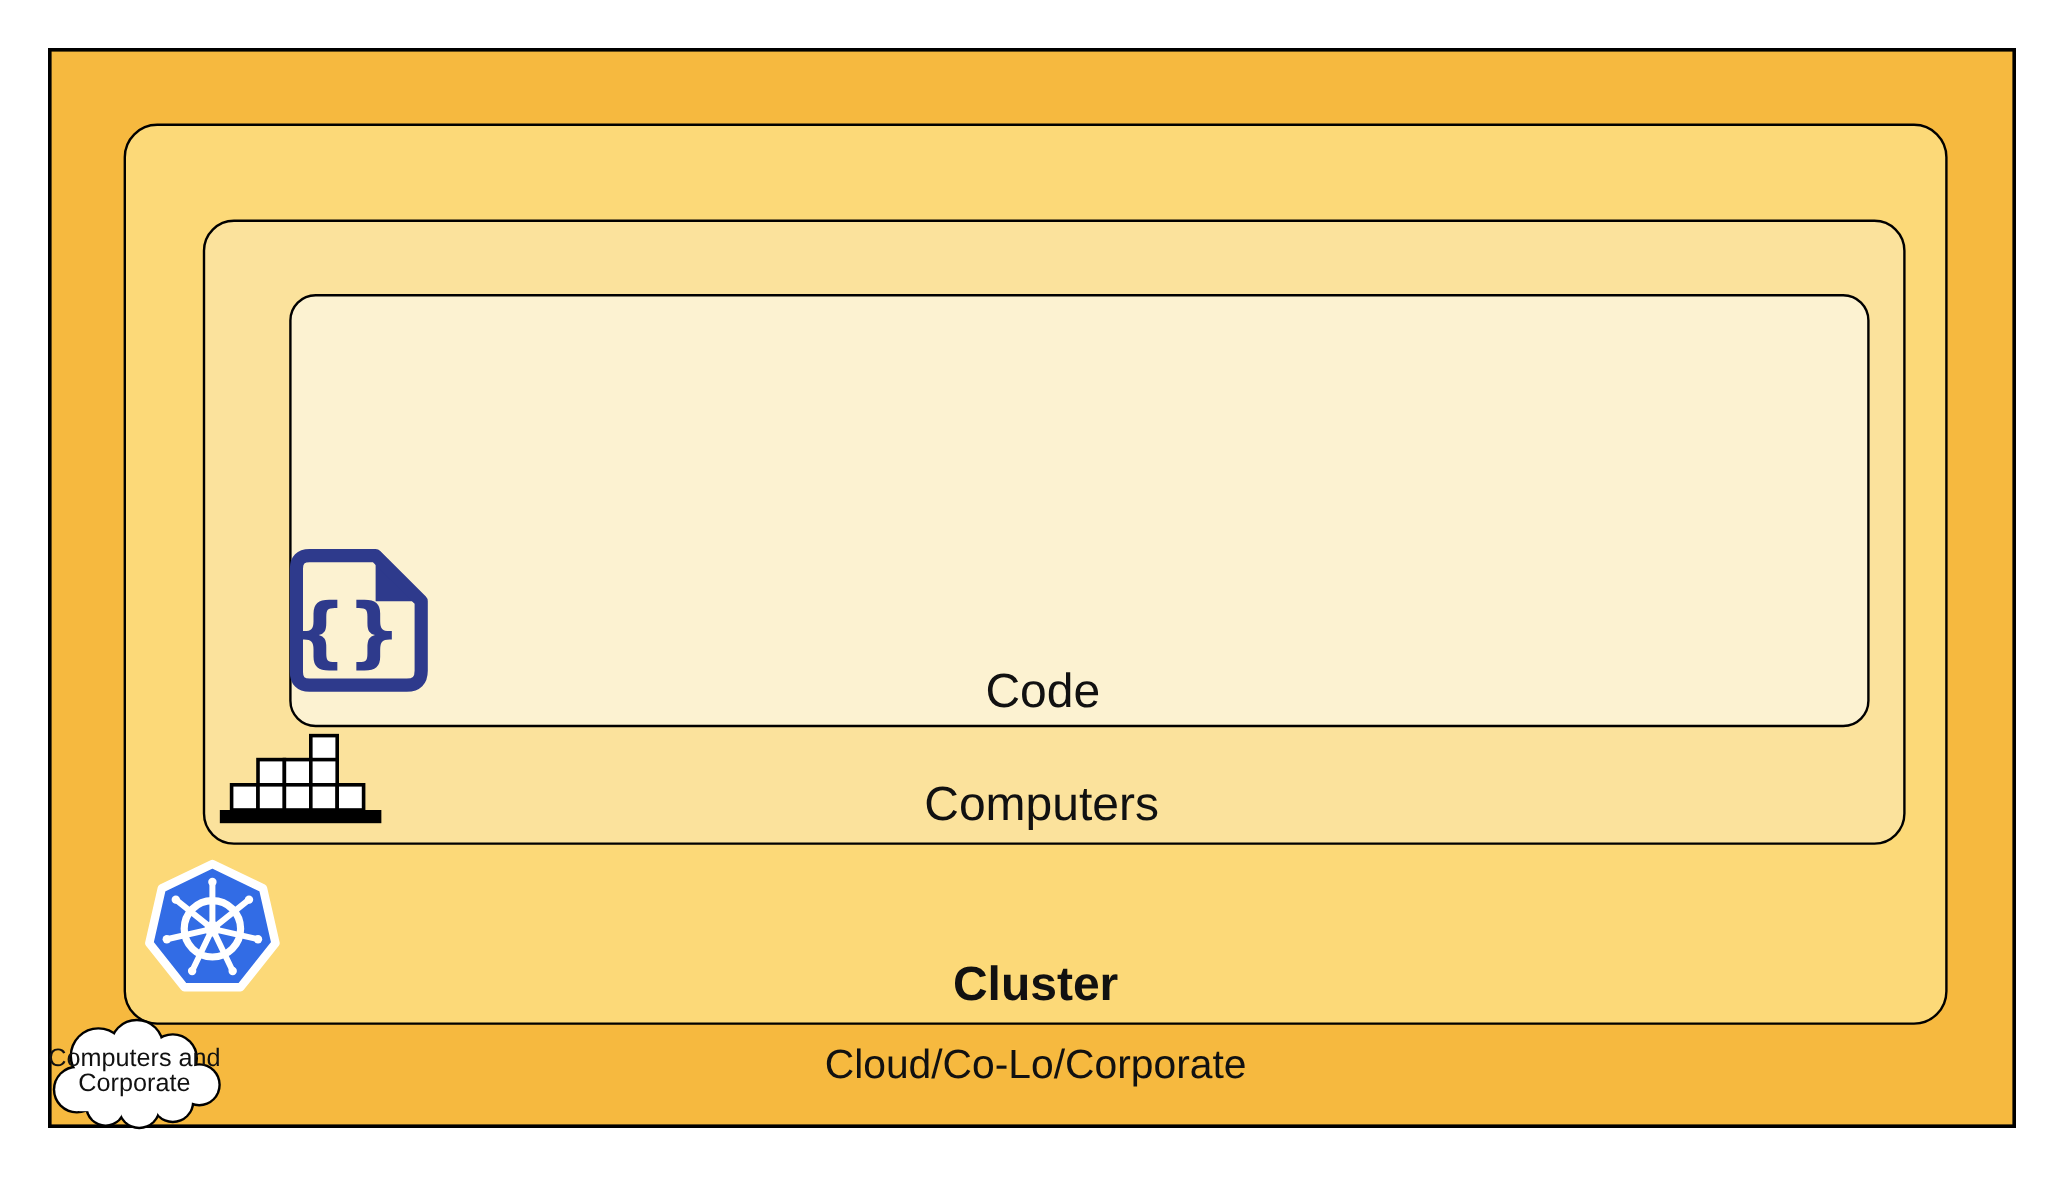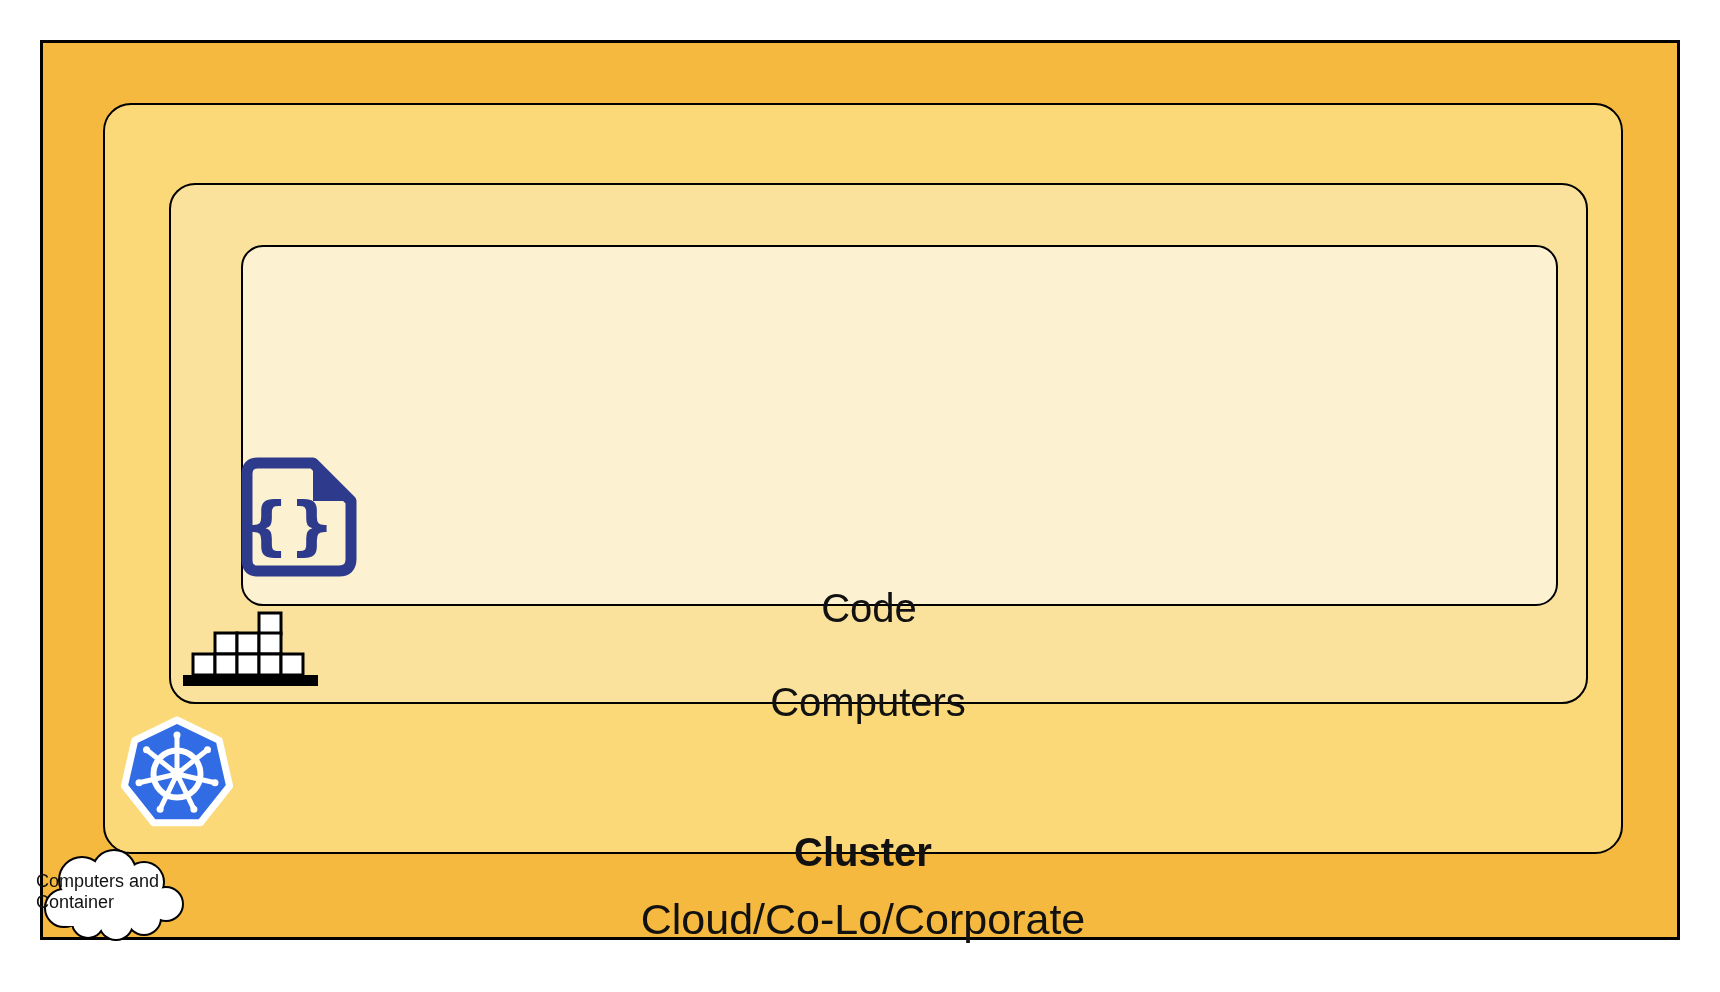--- a/index.html
+++ b/index.html
@@ -24,37 +24,36 @@
     border-radius:26px;background:var(--container_fill,#FBE29C);
   }
   .layer-code{
     left:70px;top:60px;width:1317px;height:361px;
     border-radius:22px;background:var(--code_fill,#FCF2D1);
   }
   .label{
     position:absolute;color:var(--text,#111);
     font-size:40px;line-height:46px;white-space:nowrap;
     transform:translateX(-50%);
-    margin-top:32px;
   }
   .code-label{left:626px;top:306px;}
   .container-label{left:697px;top:462px;}
   .cluster-label{left:758px;top:692px;font-weight:bold;}
   .datacenter-label{
     left:820px;top:826px;text-align:center;
-    font-size:43px;line-height:37px;
+    font-size:34px;line-height:37px;
   }
   .icon{position:absolute;z-index:5;}
   .icon-code{left:240px;top:456px;width:118px;height:122px;}
   .icon-container{left:183px;top:611px;width:135px;height:76px;}
   .icon-k8s{left:114px;top:711px;width:126px;height:126px;}
   .icon-cloud{left:36px;top:846px;width:152px;height:97px;z-index:6;}
   .cloud-text{
     position:absolute;left:36px;top:871px;width:152px;z-index:7;
-    text-align:left;font-size:18px;line-height:21px;color:var(--text,#111);
+    text-align:center;font-size:21px;line-height:21px;color:var(--text,#111);
   }
   svg{display:block;}
   .k8s-poly{fill:var(--k8s_blue,#326CE5);stroke:#fff;stroke-width:7;stroke-linejoin:round;}
   .k8s-wheel{stroke:#fff;fill:none;}
   .code-doc{stroke:var(--code_icon_navy,#2E3A8C);fill:none;stroke-width:11;stroke-linejoin:round;}
   .code-fold{fill:var(--code_icon_navy,#2E3A8C);}
   .code-braces{
     fill:var(--code_icon_navy,#2E3A8C);
     font-family:"DejaVu Sans",sans-serif;font-weight:bold;font-size:64px;
   }
@@ -152,16 +151,16 @@
         <circle class="cloud-fill" cx="130" cy="58" r="16"></circle>
         <circle class="cloud-fill" cx="108" cy="72" r="16"></circle>
         <circle class="cloud-fill" cx="80" cy="77" r="16"></circle>
         <circle class="cloud-fill" cx="52" cy="76" r="15"></circle>
         <rect class="cloud-fill" x="30" y="38" width="92" height="42"></rect>
       </g>
     </svg>
   </div>
   <div class="cloud-text">
     <div>Computers and</div>
-    <div>Container</div>
+    <div>Corporate</div>
   </div>
 
 </div>
 
 </body></html>

